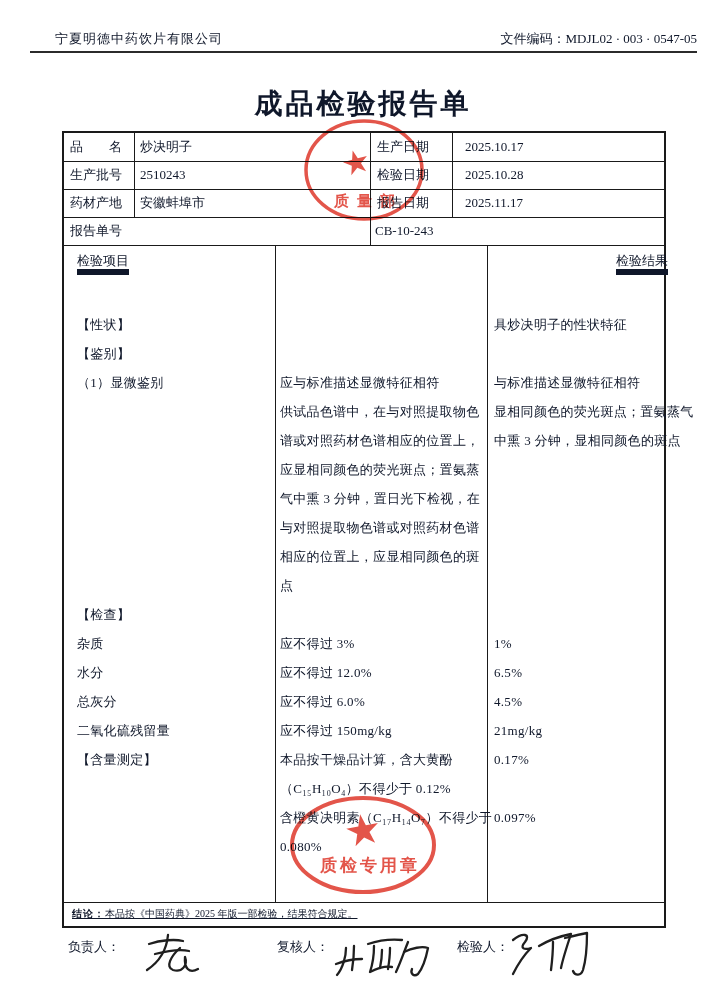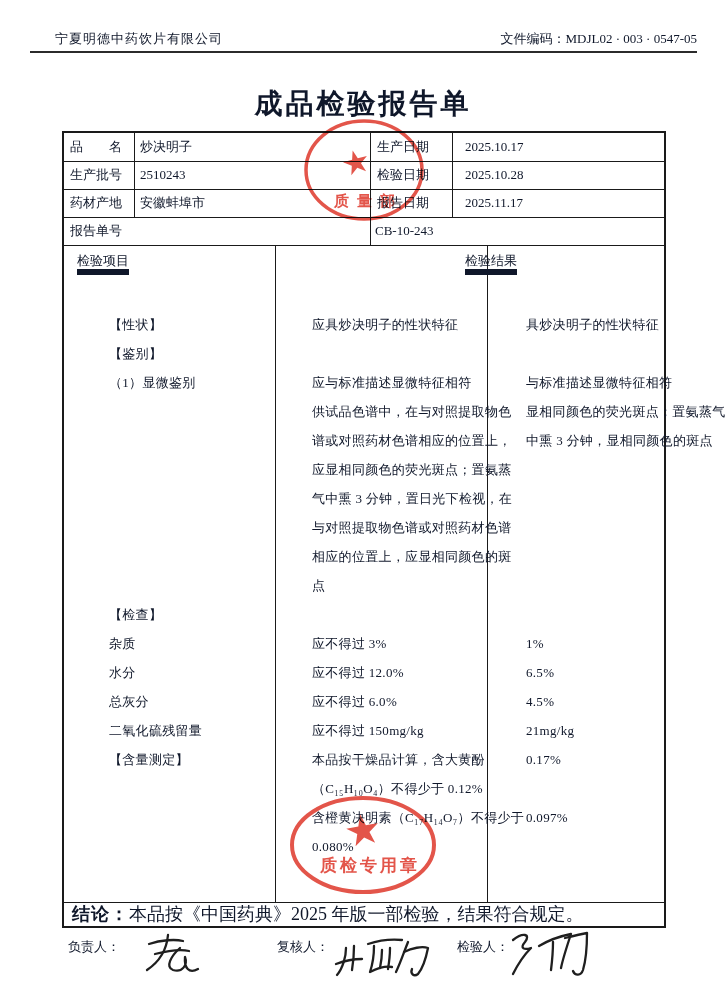--- a/index.html
+++ b/index.html
@@ -19,26 +19,26 @@
   
   .tbl{position:absolute;left:62px;top:131px;width:604px;height:797px;
     border:2px solid #1a1a1a;box-sizing:border-box;font-size:13px;}
   .hl,.vl{position:absolute;background:#1a1a1a;}
   .hl{height:1px;left:0;width:600px;}
   .vl{width:1px;}
   .cell{position:absolute;height:28px;line-height:28px;white-space:nowrap;}
   
   .colhead{position:absolute;height:20px;line-height:20px;}
   .colhead span{border-bottom:6px solid #0f172a;padding-bottom:1px;}
-  .line-row{position:absolute;left:0;height:29px;line-height:29px;width:600px;margin-left:32px;}
+  .line-row{position:absolute;left:0;height:29px;line-height:29px;width:600px;}
   .line-row span{position:absolute;top:0;white-space:nowrap;letter-spacing:0.3px;}
   .line-row .c0{left:13px;}
   .line-row .c1{left:216px;}
   .line-row .c2{left:430px;}
-  .concl{position:absolute;left:8px;top:767px;height:28px;line-height:28px;font-size:18px;white-space:nowrap;}
+  .concl{position:absolute;left:8px;top:767px;height:28px;line-height:28px;font-size:10px;white-space:nowrap;text-decoration:underline;}
   .concl b{letter-spacing:1px;}
   
   .sigrow{position:absolute;left:0;top:936px;width:726px;height:55px;font-size:13px;}
   .siglabel{position:absolute;top:2px;}
   .sigsvg{position:absolute;}
   .sigsvg path{fill:none;stroke:#1f1f1f;stroke-width:2.3;stroke-linecap:round;stroke-linejoin:round;}
   
   .stamp{position:absolute;mix-blend-mode:multiply;opacity:0.9;}
   .stamp *{fill:none;}
   .stamp .ring{stroke:#e04236;}
@@ -87,28 +87,27 @@
     <div class="cell" style="left:76px;top:56px">安徽蚌埠市</div>
     <div class="cell" style="left:313px;top:56px">报告日期</div>
     <div class="cell" style="left:401px;top:56px">2025.11.17</div>
 
     <div class="cell" style="left:6px;top:84px">报告单号</div>
     <div class="cell" style="left:311px;top:84px">CB-10-243</div>
 
     <div class="colhead" style="left:13px;top:118px">
       <span>检验项目</span>
     </div>
-    <div class="colhead" style="left:401px;top:118px;width:181px;text-align:left">
+    <div class="colhead" style="left:423px;top:118px;width:181px;text-align:right">
       <span>检验结果</span>
     </div>
 
     <div id="main-rows">
         <div class="line-row" style="top: 177px;">
           <span class="c0">【性状】</span>
-          <span class="c1">应具炒决明子的性状特征</span>
           <span class="c2">具炒决明子的性状特征</span>
         </div>
         <div class="line-row" style="top: 206px;">
           <span class="c0">【鉴别】</span>
           <span class="c1"></span>
           <span class="c2"></span>
         </div>
         <div class="line-row" style="top: 235px;">
           <span class="c0">（1）显微鉴别</span>
           <span class="c1">应与标准描述显微特征相符</span>

